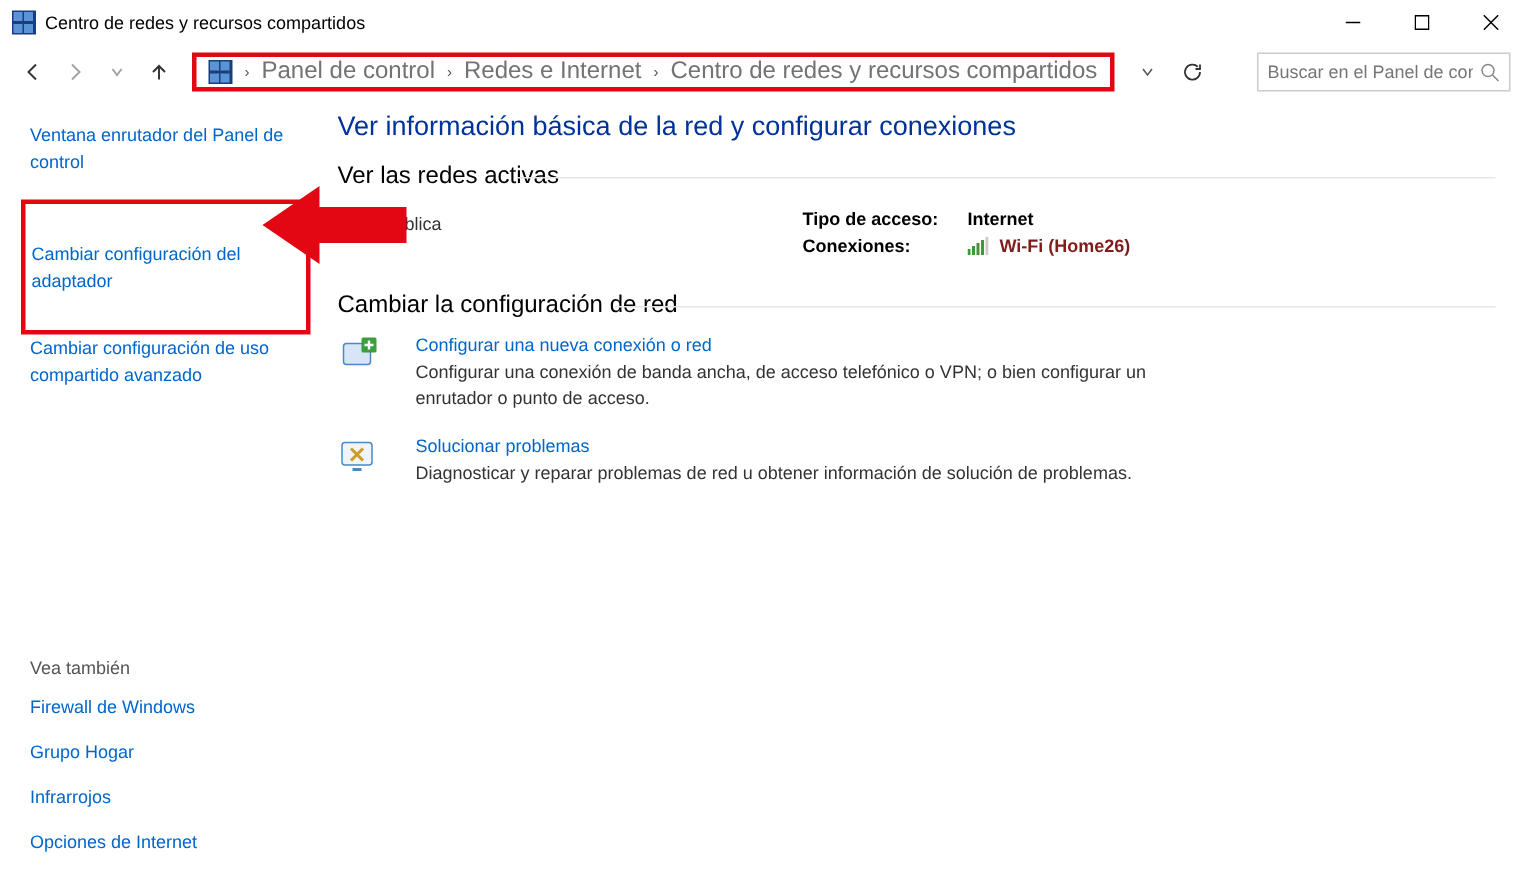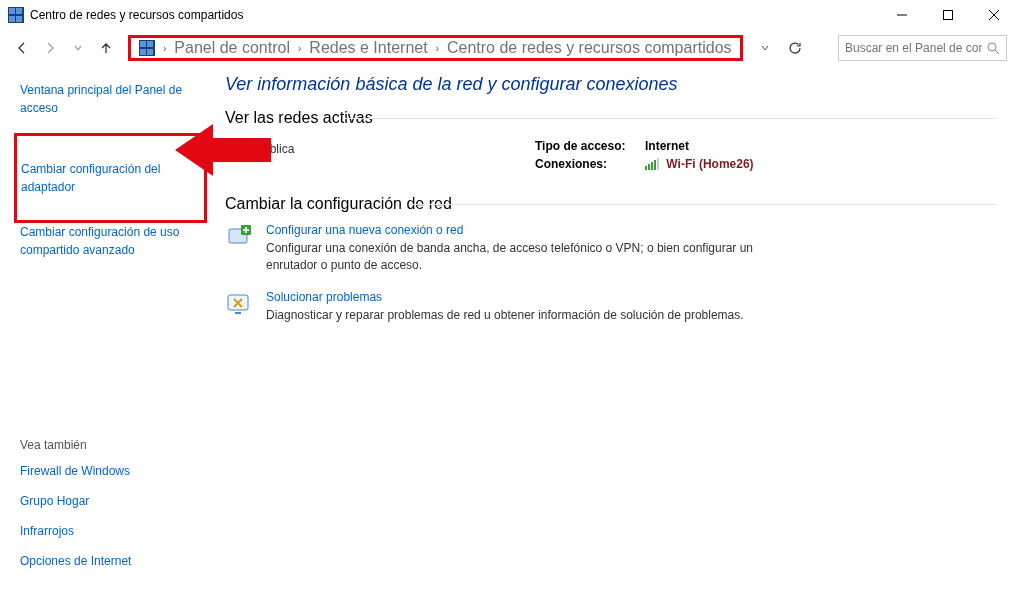--- a/index.html
+++ b/index.html
@@ -31,36 +31,36 @@
 
     
     .content { display:flex; height: calc(100% - 66px); }
     .sidebar { width: 215px; padding: 15px 8px 10px 20px; display:flex; flex-direction:column; }
     .sidebar a, .sidebar .side-link { color:#0066cc; font-size:12px; text-decoration:none; line-height:1.5; margin-bottom:12px; display:block; }
     .sidebar .side-link.boxed { border:3px solid #e30613; padding:24px 4px; margin:4px 0 0 -6px; }
     .sidebar .spacer { flex:1; }
     .see-also-hdr { color:#555; font-size:12px; margin-bottom:10px; }
 
     .main { flex:1; padding: 8px 20px 10px 10px; position:relative; }
-    .main-title { color:#003399; font-size:18px; font-weight:400; margin-bottom:14px;font-style:italic; }
+    .main-title { color:#003399; font-size:18px; font-weight:400; margin-bottom:14px; }
     .section-hdr { font-size:16px; color:#000; margin:14px 0 6px 0; position:relative;}
     .section-hdr::after { content:""; position:absolute; left:120px; right:0; top:9px; height:1px; background:#e6e6e6;}
     .section-hdr2::after { left:185px; }
     .net-wrap { display:flex; margin:12px 0 18px 0;}
     .net-left { width:310px; padding-left:6px;}
     .net-left .net-name { font-size:12px; margin-bottom:3px; display:block;}
     .net-left .net-type { font-size:12px; color:#333;}
     .net-right { font-size:12px; }
     .kv { display:flex; margin-bottom:4px;font-weight:bold;}
     .kv .k { width:110px;}
     .kv .v-link { color:#7f1d1d;}
     .sig-icon { display:inline-block; vertical-align:-2px; margin-right:4px;}
 
     .config-list { margin-top:10px;}
-    .config-item { display:flex; gap:13px; margin-bottom:16px;}
+    .config-item { display:flex; gap:24px; margin-bottom:16px;}
     .config-item .ci-icon { width:28px; height:28px; flex:0 0 28px; display:flex; align-items:center; justify-content:center;}
     .config-item .ci-text .ci-title { color:#0066cc; font-size:12px; display:block; margin-bottom:3px;}
     .config-item .ci-text .ci-desc { color:#333; font-size:12px; line-height:1.4; display:block; max-width:520px;}
 
     
     .red-arrow { position:absolute; left:175px; top:120px; pointer-events:none; }
 
     
     .cp-icon { width:16px; height:16px; background:#1a3e7a; display:flex; flex-wrap:wrap; padding:1px; gap:1px;}
     .cp-icon span { width:6px; height:6px; background:#5a93d6;}
@@ -147,21 +147,21 @@
     <input placeholder="Buscar en el Panel de control" style="">
     <span class="search-icon"><svg width="14" height="14">
           <circle cx="6" cy="6" r="4" fill="none" stroke="#888"></circle>
           <line x1="9" y1="9" x2="13" y2="13" stroke="#888"></line>
         </svg></span>
   </div>
 </div>
 
 <div class="content">
   <div class="sidebar">
-    <a class="side-link">Ventana principal del Panel de acceso</a>
+    <a class="side-link">Ventana enrutador del Panel de control</a>
     <a class="side-link boxed">Cambiar configuración del adaptador</a>
     <a class="side-link">Cambiar configuración de uso compartido avanzado</a>
     <div class="spacer"></div>
     <div class="see-also-hdr">Vea también</div>
     <a class="side-link">Firewall de Windows</a>
     <a class="side-link">Grupo Hogar</a>
     <a class="side-link">Infrarrojos</a>
     <a class="side-link">Opciones de Internet</a>
   </div>
 

